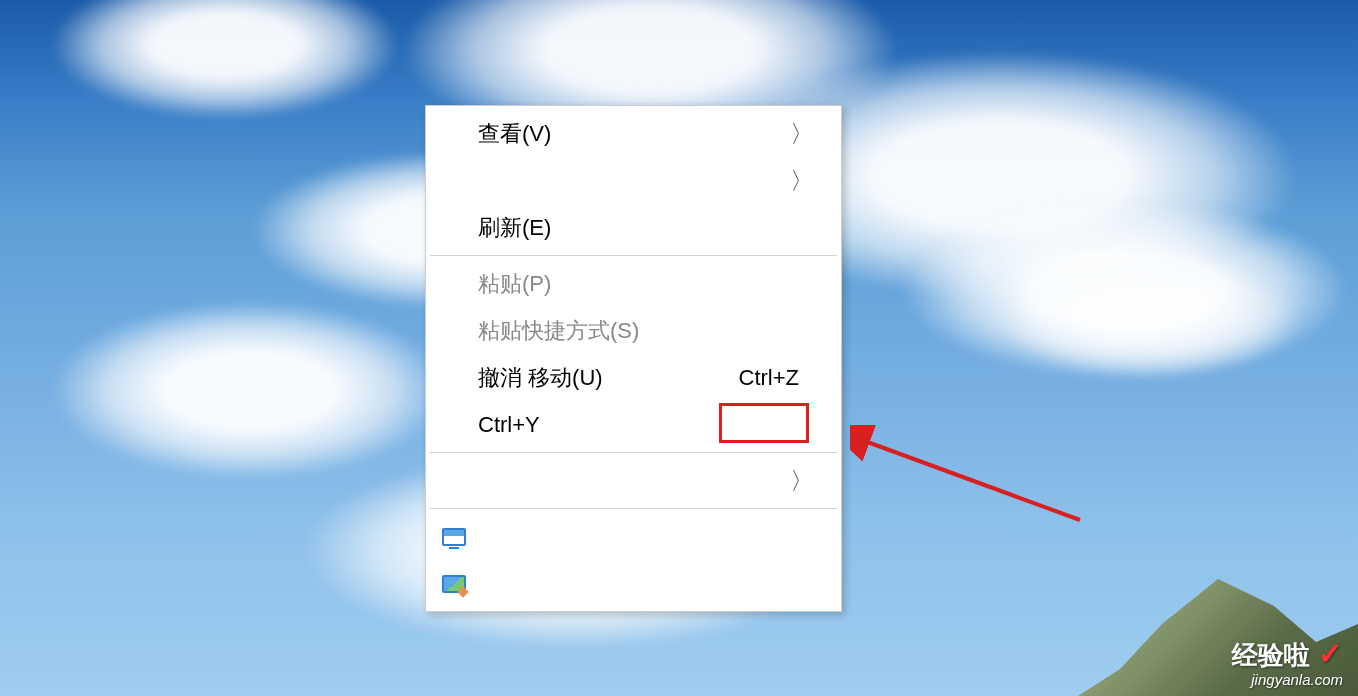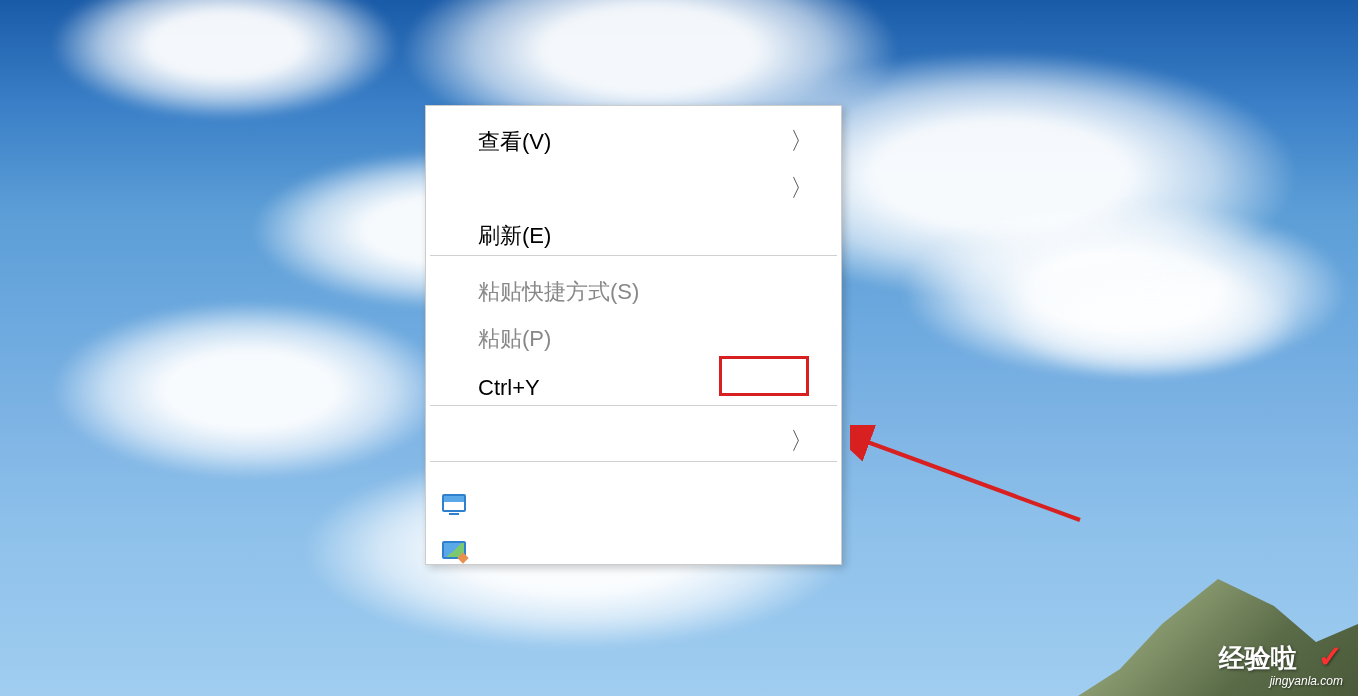--- a/index.html
+++ b/index.html
@@ -70,21 +70,21 @@
       width: 417px;
       background: #ffffff;
       border: 1px solid #cccccc;
       box-shadow: 3px 3px 8px rgba(0,0,0,0.2);
       z-index: 10;
       padding: 4px 2px;
     }
     
     .menu-item {
       display: flex;
-      align-items: flex-end;
+      align-items: center;
       height: 47px;
       padding: 0 20px 0 50px;
       font-size: 22px;
       color: #000000;
       cursor: default;
       position: relative;
     }
     
     .menu-item.disabled {
       color: #888888;
@@ -190,31 +190,31 @@
     }
     
     .watermark-main {
       font-size: 26px;
       font-weight: bold;
       color: #ffffff;
       text-shadow: 1px 1px 3px rgba(0,0,0,0.5);
       display: flex;
       align-items: baseline;
       justify-content: flex-end;
-      gap: 21px;
+      gap: 8px;
     }
     
     .watermark-check {
       color: #ff3030;
       font-size: 30px;
       font-weight: bold;
     }
     
     .watermark-url {
-      font-size: 12px;
+      font-size: 15px;
       color: #ffffff;
       font-style: italic;
       margin-top: -2px;
       text-shadow: 1px 1px 2px rgba(0,0,0,0.5);
     }
   </style>
 </head>
 <body>
 
 <div class="sky-clouds">
@@ -241,27 +241,31 @@
     <span class="menu-chevron">〉</span>
   </div>
 
   <div class="menu-item">
     <span class="menu-label">刷新(E)</span>
   </div>
 
   <div class="menu-separator"></div>
 
   <div class="menu-item disabled">
+    <span class="menu-label">粘贴(P)</span>
+  </div>
+
+  <div class="menu-item disabled">
     <span class="menu-label">粘贴快捷方式(S)</span>
   </div>
 
-  <div class="menu-item disabled">
-    <span class="menu-label">粘贴(P)</span>
-  </div>
-
+  <div class="menu-item">
+    <span class="menu-label">撤消 移动(U)</span>
+    <span class="menu-shortcut">Ctrl+Z</span>
+  </div>
 
   <div class="menu-item" style="position:relative;">
     <span class="menu-shortcut">Ctrl+Y</span>
     <div class="shortcut-box" style="top:2px; right:30px; width:90px; height:40px;"></div>
   </div>
 
   <div class="menu-separator"></div>
 
   <div class="menu-item">
     <span class="menu-chevron">〉</span>

